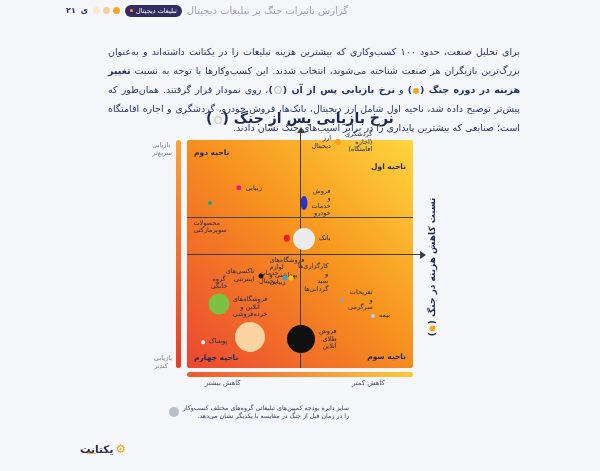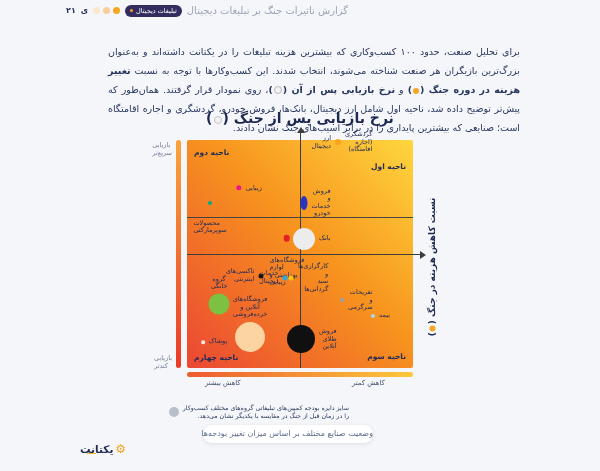--- a/index.html
+++ b/index.html
@@ -185,21 +185,20 @@
   <div class="xlab left">کاهش بیشتر</div>
   <div class="xlab right">کاهش کمتر</div>
   <div class="rot-label"><span>نسبت کاهش هزینه در جنگ (</span><span class="idot" style="background: rgb(245, 166, 35);"></span><span>)</span></div>
 
   <div class="note">
     <span class="note-text">سایز دایره بودجه کمپین‌های تبلیغاتی گروه‌های مختلف کسب‌وکار
 را در زمان قبل از جنگ در مقایسه با یکدیگر نشان می‌دهد.</span>
     <span class="note-circle" style="background: rgb(185, 191, 202);"></span>
   </div>
 
-  <div class="pill">وضعیت صنایع مختلف بر اساس میزان تغییر بودجه‌ها</div>
 
   <div class="logo">
     <span class="logo-gear">⚙</span>
     <span class="logo-text">
       <span>یکتانت</span>
       <span class="logo-bar"></span>
     </span>
   </div>
 
 </div>

